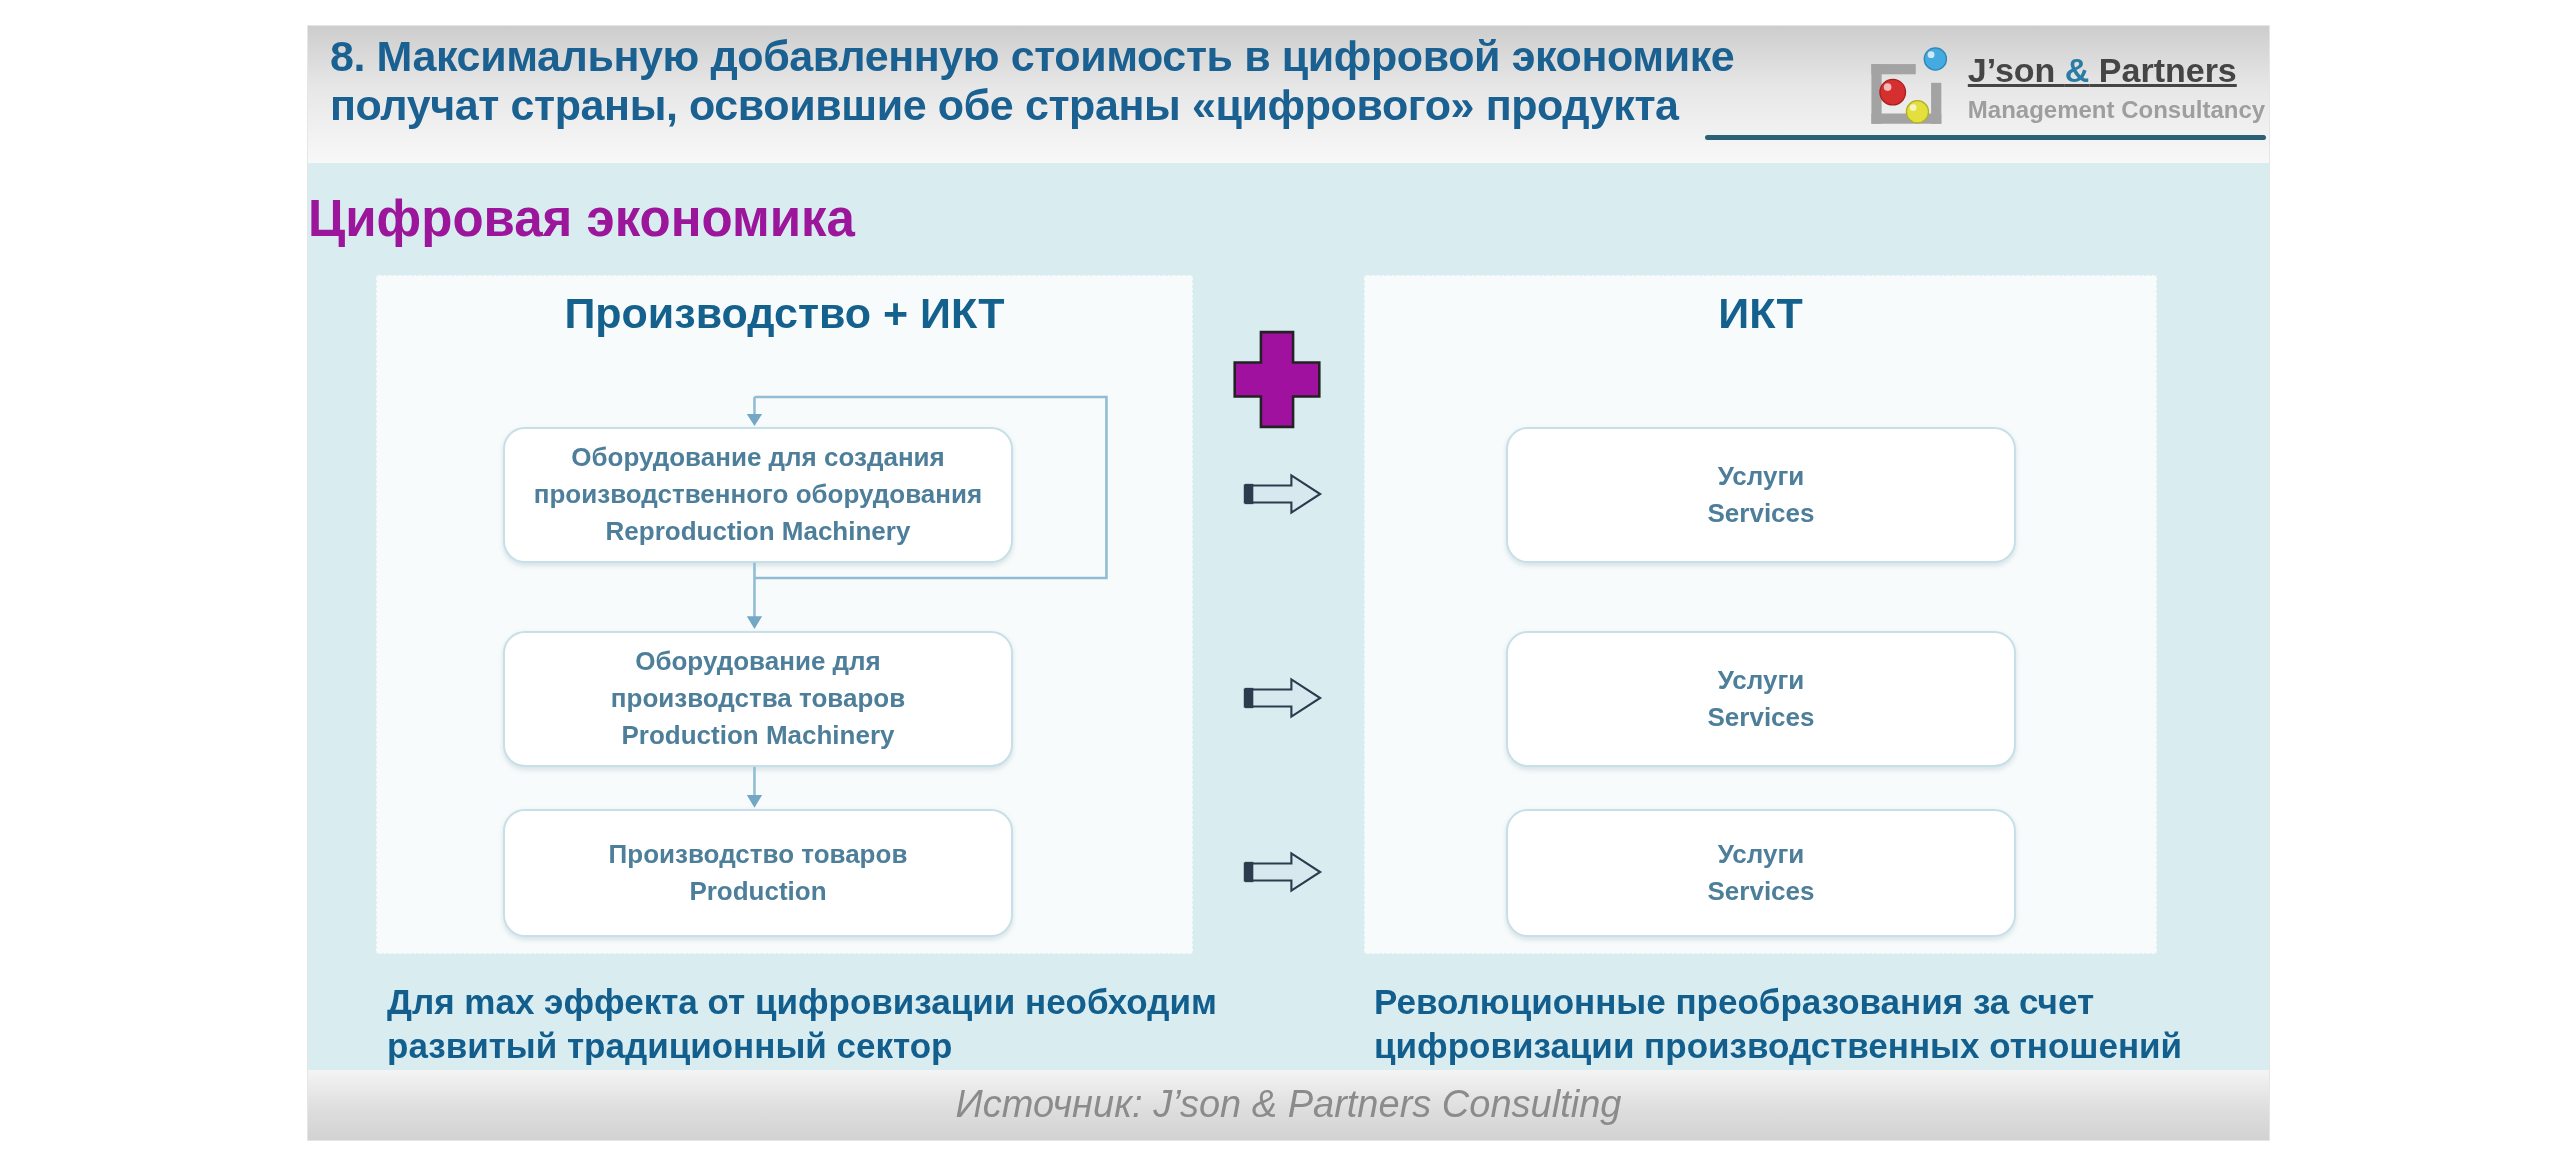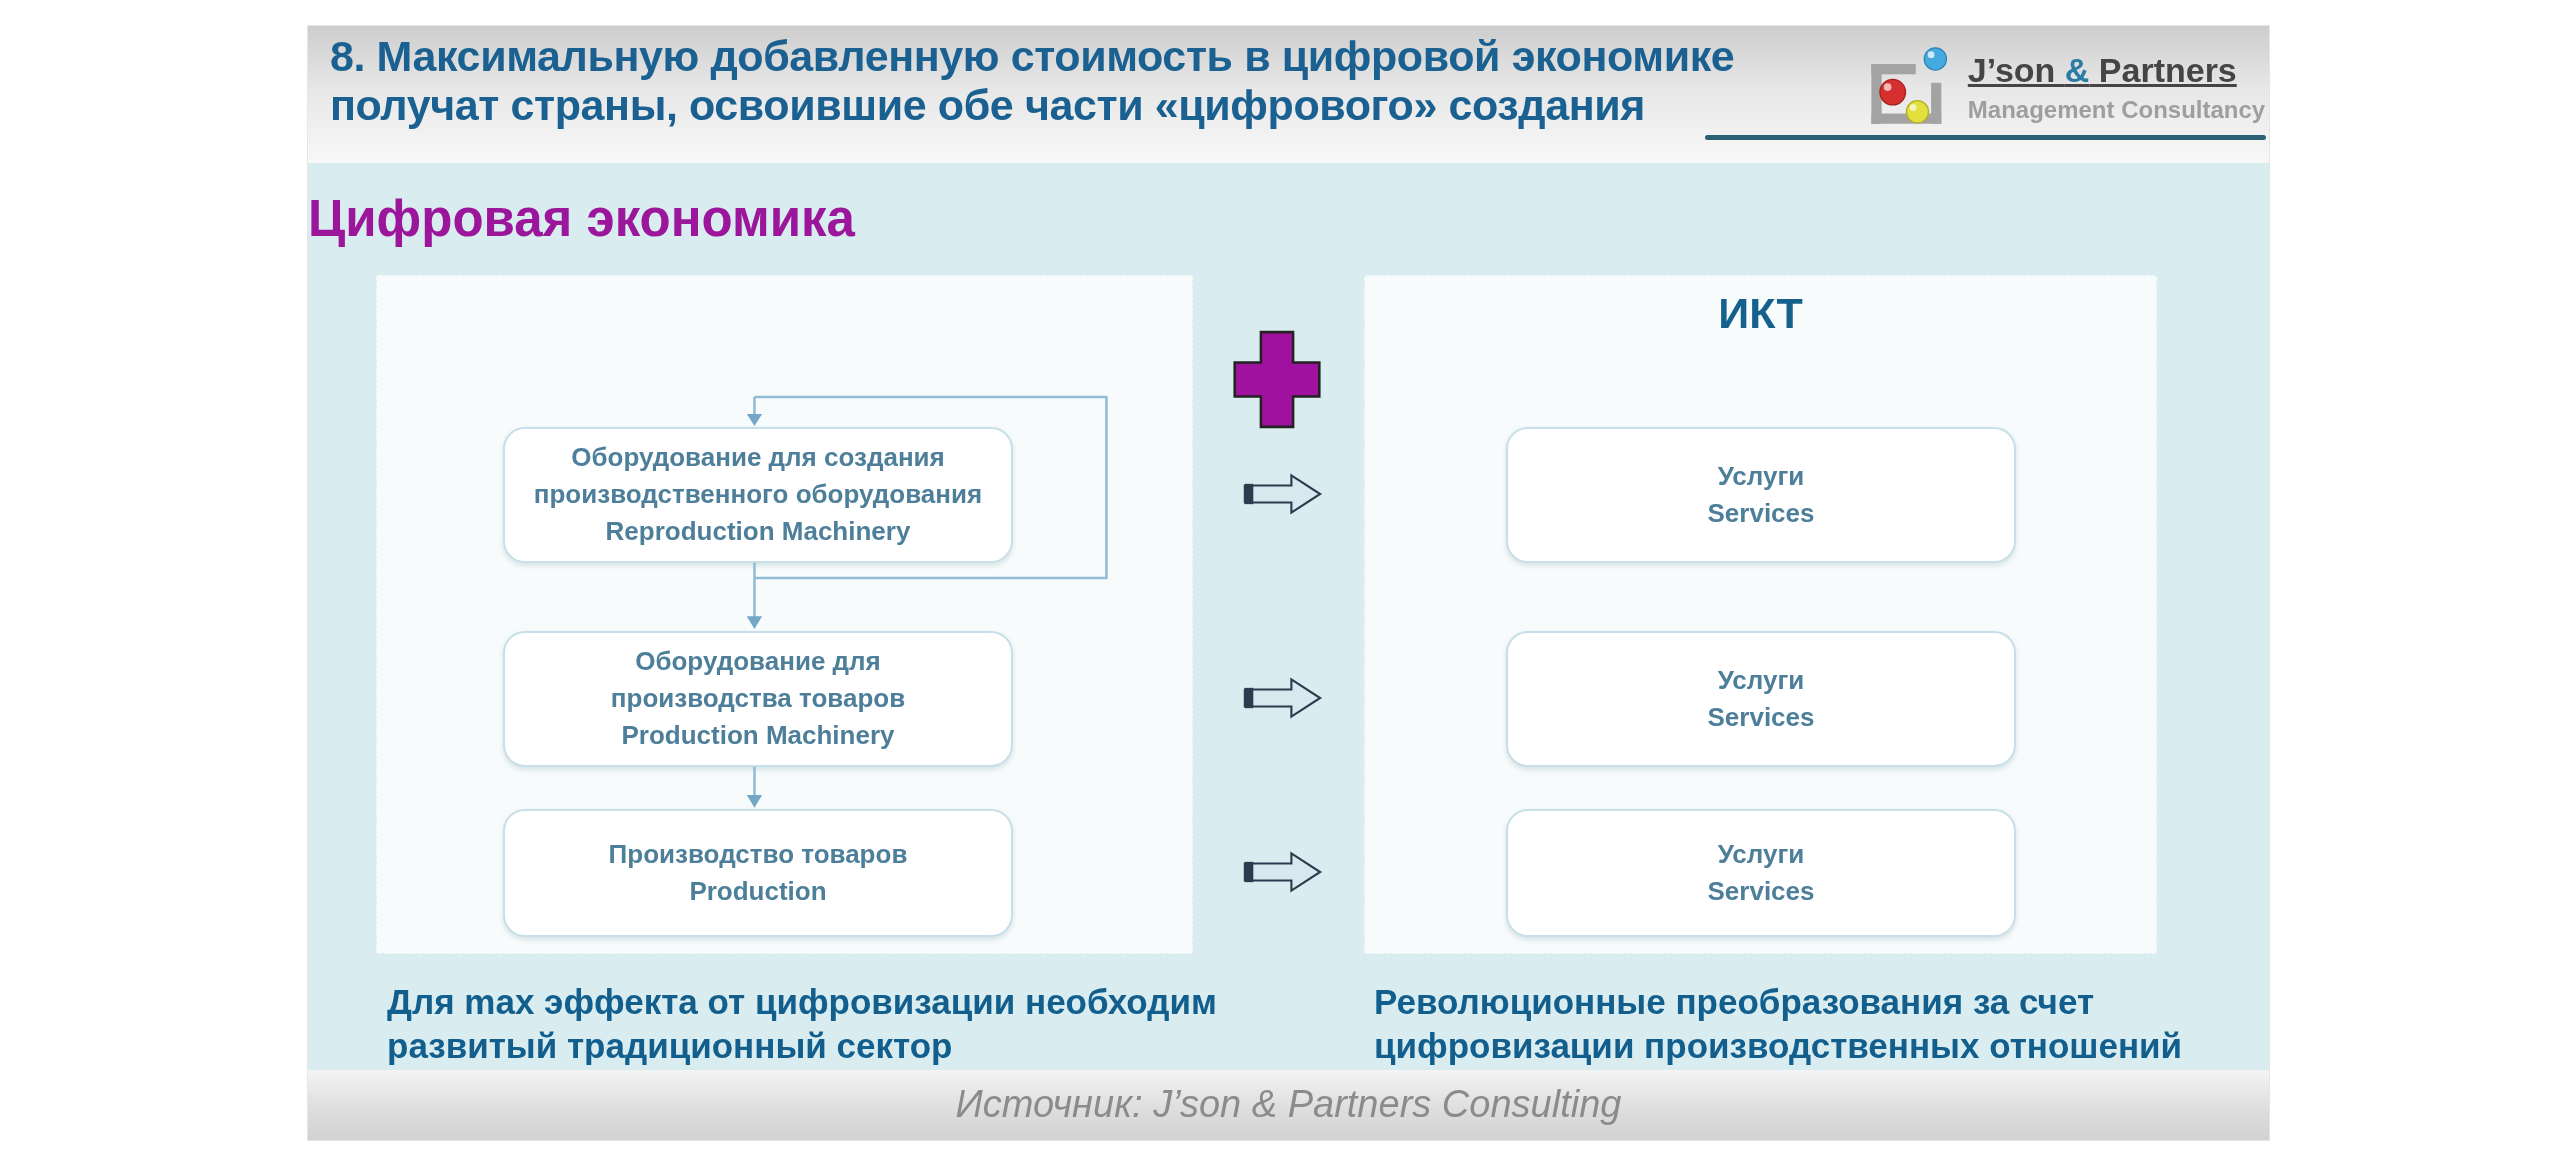--- a/index.html
+++ b/index.html
@@ -92,21 +92,21 @@
   }
 </style>
 </head>
 <body>
 
 <div class="slide">
 
   <div class="hdr">
     <div class="hdr-title">
       <div>8. Максимальную добавленную стоимость в цифровой экономике</div>
-      <div>получат страны, освоившие обе части «цифрового» создания</div>
+      <div>получат страны, освоившие обе страны «цифрового» продукта</div>
     </div>
 
     <div class="logo">
       <svg class="logo-icon" viewBox="0 0 95 95">
         <rect x="4" y="20" width="52" height="12" fill="#a3a3a3"></rect>
         <rect x="4" y="20" width="12" height="70" fill="#a3a3a3"></rect>
         <rect x="4" y="78" width="82" height="12" fill="#a3a3a3"></rect>
         <rect x="74" y="42" width="12" height="48" fill="#a3a3a3"></rect>
         <circle cx="79" cy="14" r="13" fill="#45aadf" stroke="#2f85b5" stroke-width="1.5"></circle>
         <circle cx="74" cy="9" r="4" fill="#cdeaf8"></circle>
@@ -118,20 +118,21 @@
       <div class="logo-name"><span>J’son </span><span class="amp">&amp;</span><span> Partners</span></div>
       <div class="logo-sub">Management Consultancy</div>
     </div>
 
     <div class="hdr-underline"></div>
   </div>
 
   <div class="main-title">Цифровая экономика</div>
 
   <div class="panel left">
+    <div class="panel-title">Производство + ИКТ</div>
 
     <div class="flowbox fb1">
       <div>Оборудование для создания</div>
       <div>производственного оборудования</div>
       <div>Reproduction Machinery</div>
     </div>
     <div class="flowbox fb2">
       <div>Оборудование для</div>
       <div>производства товаров</div>
       <div>Production Machinery</div>

